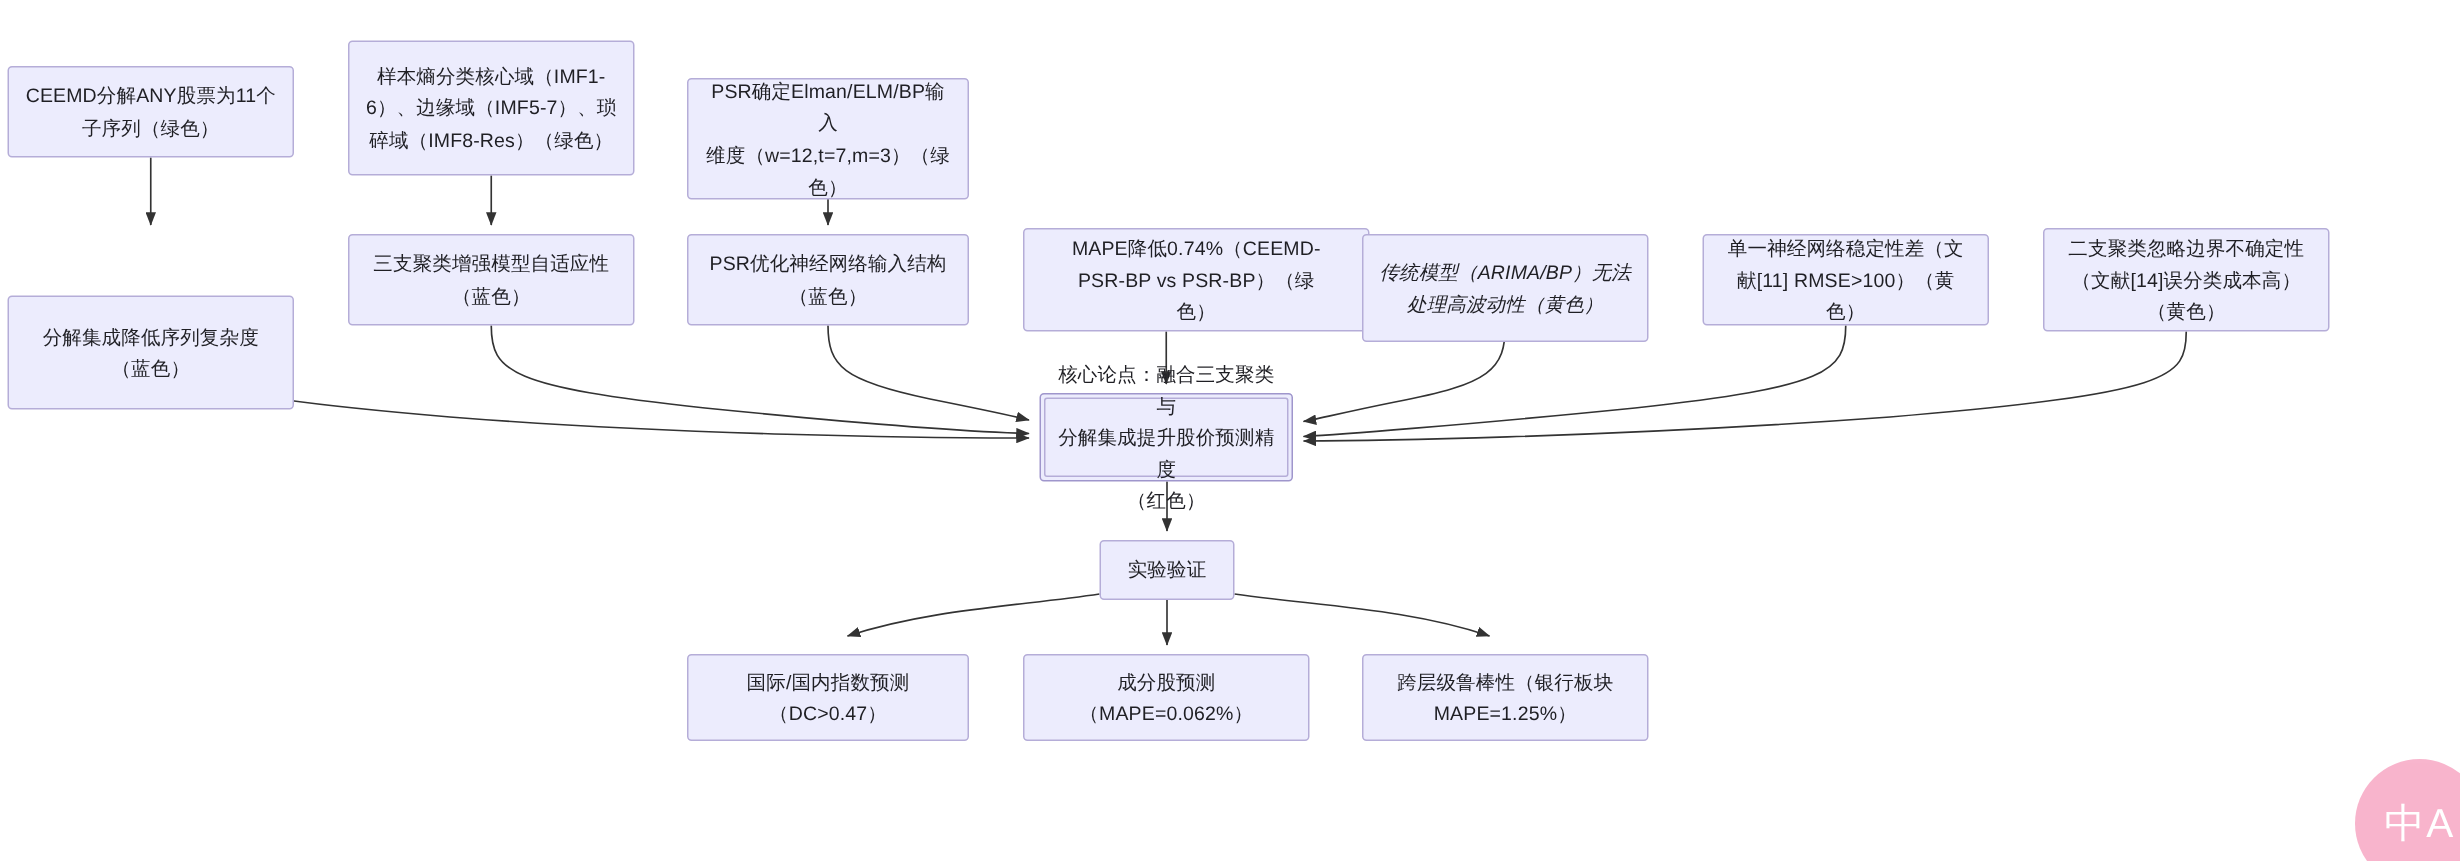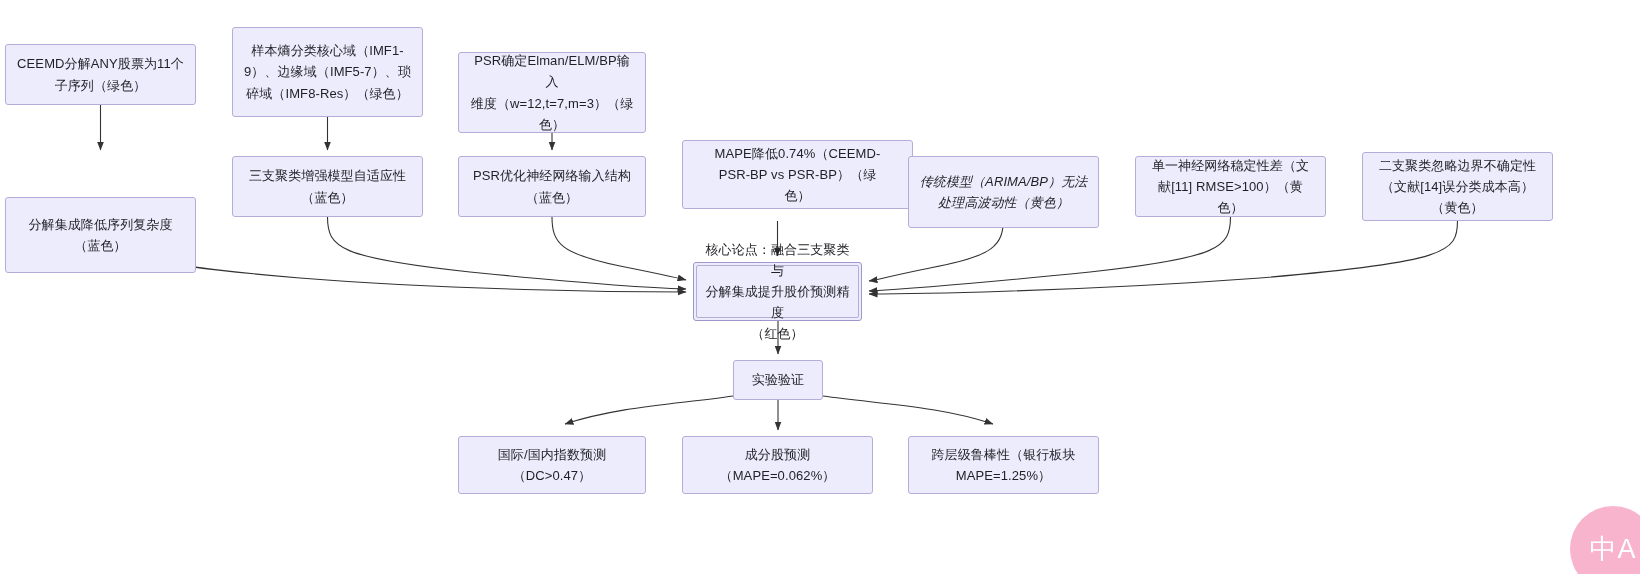--- a/index.html
+++ b/index.html
@@ -112,41 +112,41 @@
       </g>
   </svg>
 
   <div id="nodes-layer">
       <div class="node" style="left: 5px; top: 44px; width: 191px; height: 61px;">
         <span class="txt">CEEMD分解ANY股票为11个
 子序列（绿色）</span>
       </div>
       <div class="node" style="left: 232px; top: 27px; width: 191px; height: 90px;">
         <span class="txt">样本熵分类核心域（IMF1-
-9）、边缘域（IMF5-7）、琐
+6）、边缘域（IMF5-7）、琐
 碎域（IMF8-Res）（绿色）</span>
       </div>
       <div class="node" style="left: 458px; top: 52px; width: 188px; height: 81px;">
         <span class="txt">PSR确定Elman/ELM/BP输入
 维度（w=12,t=7,m=3）（绿
 色）</span>
       </div>
       <div class="node" style="left: 5px; top: 156px; width: 191px; height: 76px; margin-top: 41px;">
         <span class="txt">分解集成降低序列复杂度
 （蓝色）</span>
       </div>
       <div class="node" style="left: 232px; top: 156px; width: 191px; height: 61px;">
         <span class="txt">三支聚类增强模型自适应性
 （蓝色）</span>
       </div>
       <div class="node" style="left: 458px; top: 156px; width: 188px; height: 61px;">
         <span class="txt">PSR优化神经网络输入结构
 （蓝色）</span>
       </div>
-      <div class="node" style="left: 682px; top: 140px; width: 231px; height: 69px;">
+      <div class="node" style="left: 682px; top: 152px; width: 231px; height: 69px;">
         <span class="txt">MAPE降低0.74%（CEEMD-
 PSR-BP vs PSR-BP）（绿
 色）</span>
       </div>
       <div class="node" style="left: 908px; top: 156px; width: 191px; height: 72px; font-style: italic;">
         <span class="txt">传统模型（ARIMA/BP）无法
 处理高波动性（黄色）</span>
       </div>
       <div class="node" style="left: 1135px; top: 156px; width: 191px; height: 61px; justify-content: flex-end;">
         <span class="txt">单一神经网络稳定性差（文

